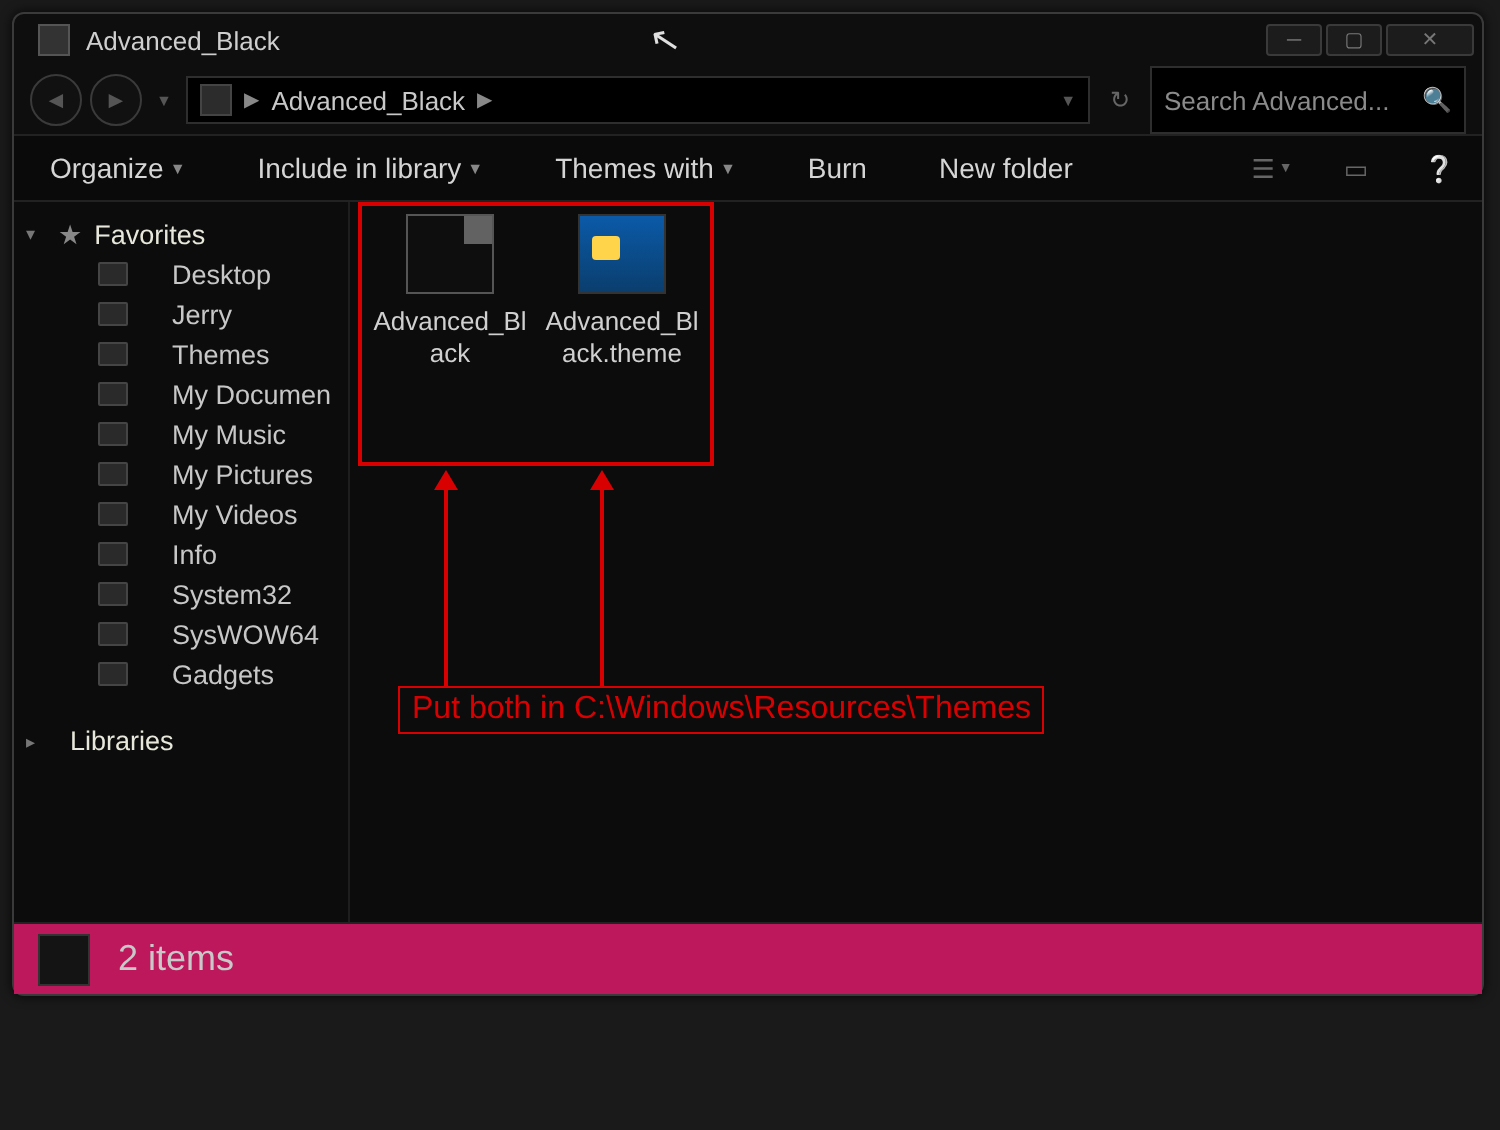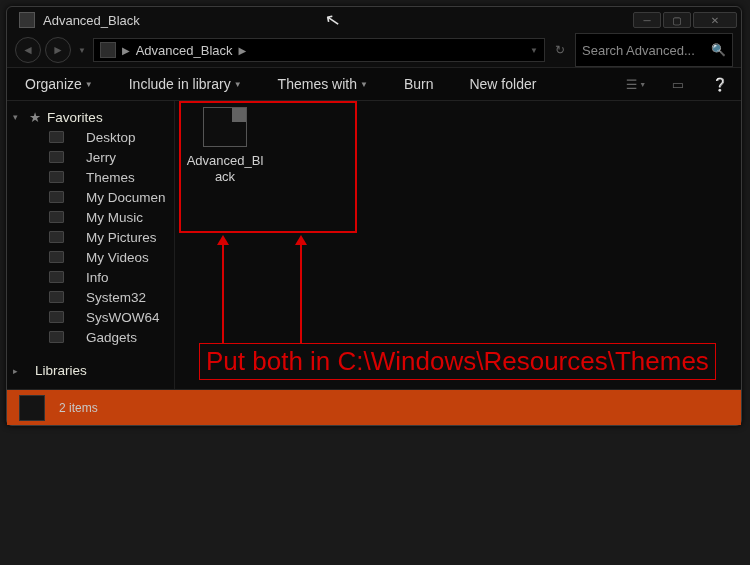--- a/index.html
+++ b/index.html
@@ -1,17 +1,17 @@
 <!DOCTYPE html>
 <html><head>
 <meta charset="utf-8">
 <style>
   * { box-sizing: border-box; margin: 0; padding: 0; font-family: "Segoe UI", Tahoma, sans-serif; }
   body { background: #1a1a1a; width: 750px; height: 565px; overflow: hidden; }
-  .window { position: absolute; top: 6px; left: 6px; width: 736px; height: 420px; background: #0e0e0e; border: 1px solid #3a3a3a; border-radius: 6px; box-shadow: 0 0 6px rgba(0,0,0,.8); display: flex; flex-direction: column; }
+  .window { position: absolute; top: 6px; left: 6px; width: 736px; height: 492px; background: #0e0e0e; border: 1px solid #3a3a3a; border-radius: 6px; box-shadow: 0 0 6px rgba(0,0,0,.8); display: flex; flex-direction: column; }
 
   
   .titlebar { height: 26px; display: flex; align-items: center; padding: 0 4px 0 12px; color: #cfcfcf; font-size: 13px; position: relative; }
   .titlebar .app-icon { width: 16px; height: 16px; background: #333; border: 1px solid #555; margin-right: 8px; }
   .titlebar .title { flex: 0 0 auto; }
   .titlebar .spacer { flex: 1; }
   .win-btns { display: flex; gap: 2px; }
   .win-btn { width: 28px; height: 16px; background: #1c1c1c; border: 1px solid #3a3a3a; border-radius: 2px; display:flex; align-items:center; justify-content:center; color:#777; font-size:10px; }
   .win-btn.close { width: 44px; }
 
@@ -49,26 +49,26 @@
   
   .content { flex:1; position:relative; background:#0c0c0c; }
   .file-area { position:absolute; left:10px; top:6px; display:flex; gap:6px; }
   .file-item { width:80px; display:flex; flex-direction:column; align-items:center; text-align:center; color:#d0d0d0; font-size:13px; line-height:16px; word-break:break-all; }
   .file-icon1 { width:44px; height:40px; background:#0e0e0e; border:1px solid #555; position:relative; margin-bottom:6px; }
   .file-icon1::after { content:""; position:absolute; right:0; top:0; width:14px; height:14px; background:#fff; opacity:.35; }
   .file-icon2 { width:44px; height:40px; background:linear-gradient(#0b5aa8,#0a3e6e); border:1px solid #333; position:relative; margin-bottom:6px; }
   .file-icon2::after { content:"";position:absolute;left:6px;top:10px;width:14px;height:12px;background:#ffd34a;border-radius:2px; }
 
   .red-box { position:absolute; border:2px solid #d80000; }
-  .red-highlight { position:absolute; border:1px solid #d80000; color:#d80000; font-size:26px; padding:2px 6px; background:rgba(0,0,0,.0); white-space:nowrap; }
+  .red-highlight { position:absolute; border:1px solid #d80000; color:#d80000; font-size:16px; padding:2px 6px; background:rgba(0,0,0,.0); white-space:nowrap; }
   .arrow-line { position:absolute; background:#d80000; width:2px; }
   .arrow-head { position:absolute; width:0; height:0; border-left:6px solid transparent; border-right:6px solid transparent; border-bottom:10px solid #d80000; }
 
   
-  .statusbar { height:36px; background:#c2410c; border-top:1px solid #222; display:flex; align-items:center; padding:0 12px; color:#c8c8c8; font-size:12px; gap:14px;text-align:right; }
+  .statusbar { height:36px; background:#be185d; border-top:1px solid #222; display:flex; align-items:center; padding:0 12px; color:#c8c8c8; font-size:18px; gap:14px;text-align:right; }
   .status-ico { width:26px; height:26px; background:#141414; border:1px solid #333; }
 
 </style>
 </head>
 <body>
 
 <div class="window">
 
   <div class="titlebar">
     <div class="app-icon"></div>
@@ -186,20 +186,24 @@
         <span>Libraries</span>
       </div>
     </div>
 
     <div class="content">
       <div class="file-area">
         <div class="file-item">
           <div class="file-icon1"></div>
           <span>Advanced_Black</span>
         </div>
+        <div class="file-item">
+          <div class="file-icon2"></div>
+          <span>Advanced_Black.theme</span>
+        </div>
       </div>
 
       <div class="red-box" style="left:4px; top:0px; width:178px; height:132px;"></div>
       <div class="arrow-head" style="left:42px; top:134px;"></div>
       <div class="arrow-line" style="left:47px; top:144px; height:98px;"></div>
       <div class="arrow-head" style="left:120px; top:134px;"></div>
       <div class="arrow-line" style="left:125px; top:144px; height:98px;"></div>
       <div class="red-highlight" style="left:24px; top:242px;">Put both in C:\Windows\Resources\Themes</div>
     </div>
   </div>

